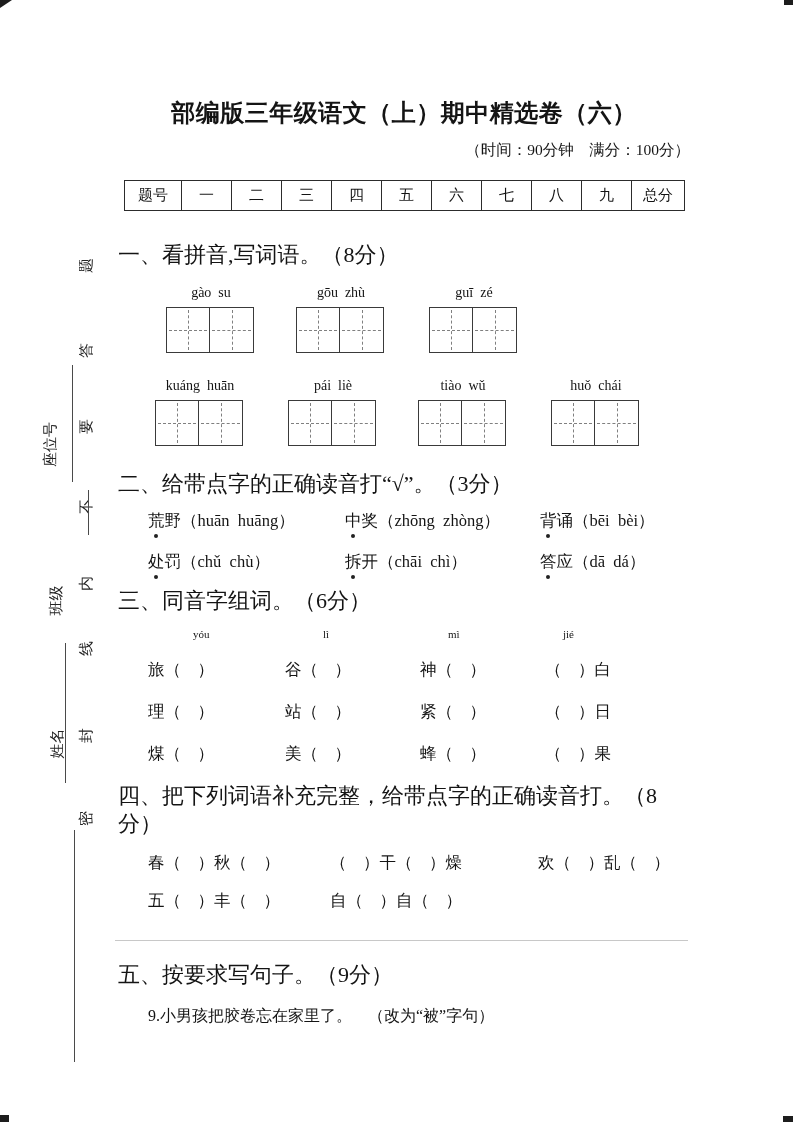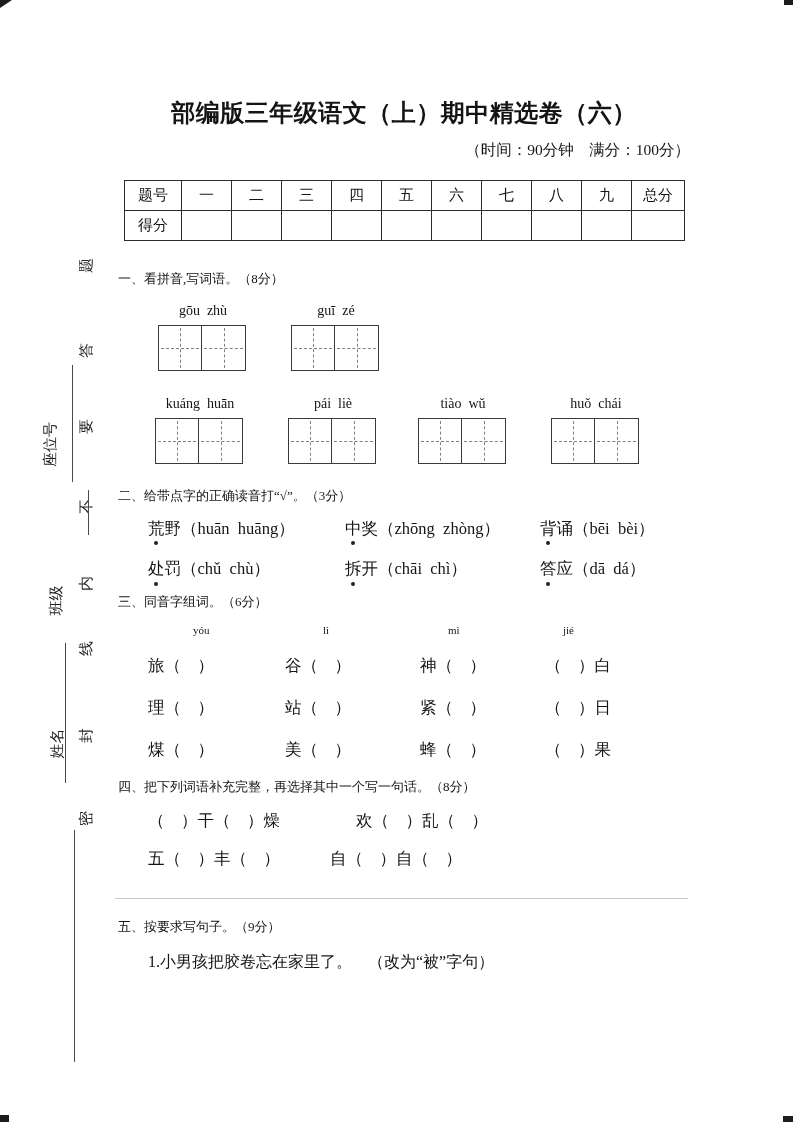--- a/index.html
+++ b/index.html
@@ -24,21 +24,21 @@
   .title{
     font-family:"Liberation Sans", sans-serif;font-weight:700;
     font-size:24px;text-align:center;margin:97px 0 0 0;letter-spacing:.5px;
   }
   .subtitle{text-align:right;font-size:15.5px;margin-top:11px;}
   
   table.score{border-collapse:collapse;margin-top:19px;margin-left:6px;}
   table.score td{border:1.5px solid #2c2c2c;height:29px;text-align:center;font-size:15px;padding:0;}
   td.c0{width:56px;} td.c{width:49px;} td.cl{width:52px;}
   
-  .sec-heading{font-size:13px;line-height:1.25;}
+  .sec-heading{font-size:22px;line-height:1.25;}
   .flex-row{display:flex;padding-left:30px;font-size:16.5px;line-height:1.2;}
   .flex-row > span{display:inline-block;white-space:pre;}
   
   .pg-row{display:flex;}
   .pg-group{width:90px;flex:none;}
   .pg-pinyin{text-align:center;font-size:14px;height:19px;white-space:pre;margin-bottom:3px;}
   .tian-grid{display:flex;}
   .cell{width:44px;height:46px;border:1.2px solid #3a3a3a;position:relative;background:#fff;box-sizing:border-box;}
   .cell + .cell{border-left:none;}
   .cell::before{content:"";position:absolute;left:50%;top:2px;bottom:2px;width:0;border-left:1px dashed #808080;}
@@ -93,39 +93,33 @@
       <td class="c">二</td>
       <td class="c">三</td>
       <td class="c">四</td>
       <td class="c">五</td>
       <td class="c">六</td>
       <td class="c">七</td>
       <td class="c">八</td>
       <td class="c">九</td>
       <td class="cl">总分</td>
     </tr>
-    <tr>
-      <td class="c0">得分</td>
-      <td class="c"></td>
-      <td class="c"></td>
-      <td class="c"></td>
-      <td class="c"></td>
-      <td class="c"></td>
-      <td class="c"></td>
-      <td class="c"></td>
-      <td class="c"></td>
-      <td class="c"></td>
-      <td class="cl"></td>
-    </tr>
   </tbody>
     </table>
 
   <div class="sec-heading" style="margin-top:30px">一、看拼音,写词语。（8分）</div>
 
   <div class="pg-row" style="margin-top:16px">
+    <div class="pg-group" style="margin-left:48px">
+      <div class="pg-pinyin">gào  su</div>
+      <div class="tian-grid">
+          <div class="cell"></div>
+          <div class="cell"></div>
+        </div>
+    </div>
     <div class="pg-group" style="margin-left:40px">
       <div class="pg-pinyin">gōu  zhù</div>
       <div class="tian-grid">
           <div class="cell"></div>
           <div class="cell"></div>
         </div>
     </div>
     <div class="pg-group" style="margin-left:43px">
       <div class="pg-pinyin">guī  zé</div>
       <div class="tian-grid">
@@ -200,29 +194,30 @@
     <span style="width:125px">紧（　）</span>
     <span>（　）日</span>
   </div>
   <div class="flex-row" style="margin-top:22px">
     <span style="width:137px">煤（　）</span>
     <span style="width:135px">美（　）</span>
     <span style="width:125px">蜂（　）</span>
     <span>（　）果</span>
   </div>
 
-  <div class="sec-heading" style="margin-top:19px">四、把下列词语补充完整，再选择其中一个写一句话。（8分）</div>
+  <div class="sec-heading" style="margin-top:19px">四、把下列词语补充完整，给带点字的正确读音打。（8分）</div>
 
   <div class="flex-row" style="margin-top:16px">
+    <span style="width:182px">春（　）秋（　）</span>
     <span style="width:208px">（　）干（　）燥</span>
     <span>欢（　）乱（　）</span>
   </div>
   <div class="flex-row" style="margin-top:18px">
     <span style="width:182px">五（　）丰（　）</span>
     <span>自（　）自（　）</span>
   </div>
 
   <div class="divider"></div>
 
   <div class="sec-heading" style="margin-top:20px">五、按要求写句子。（9分）</div>
-  <div class="s5-item">1.小男孩把胶卷忘在家里了。　（改为“被”字句）</div>
+  <div class="s5-item">9.小男孩把胶卷忘在家里了。　（改为“被”字句）</div>
 
 </div>
 
 </body></html>

